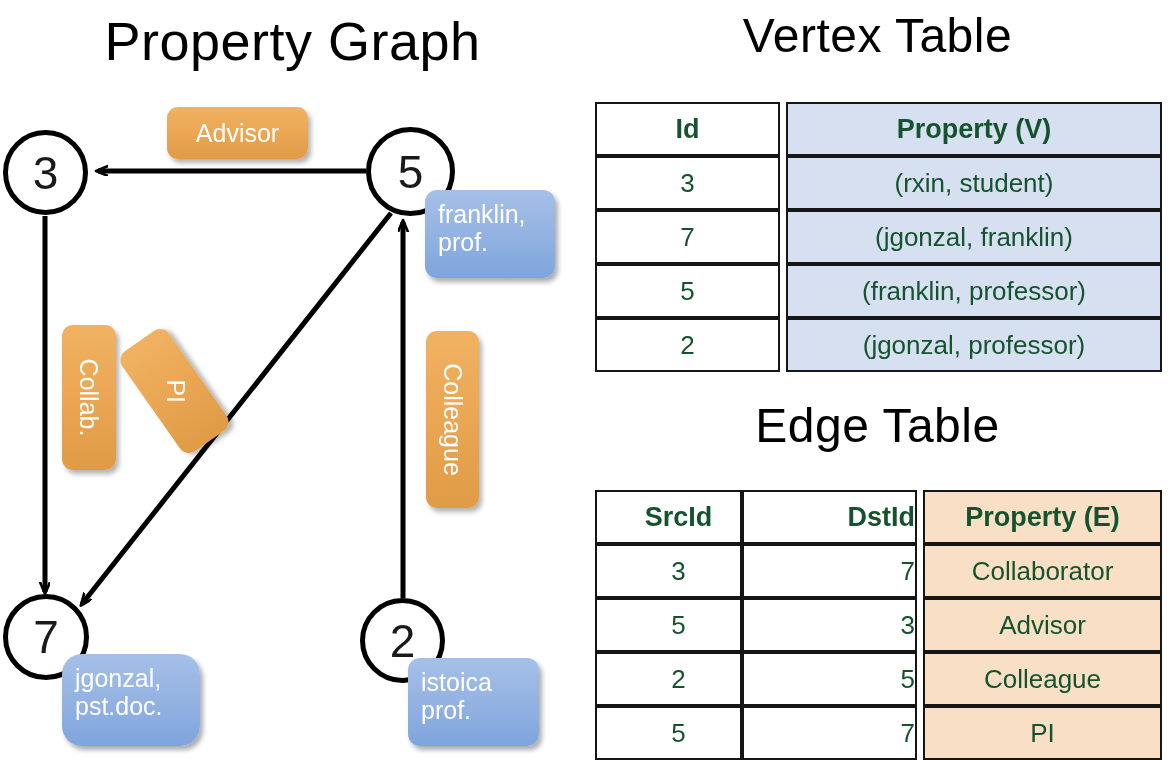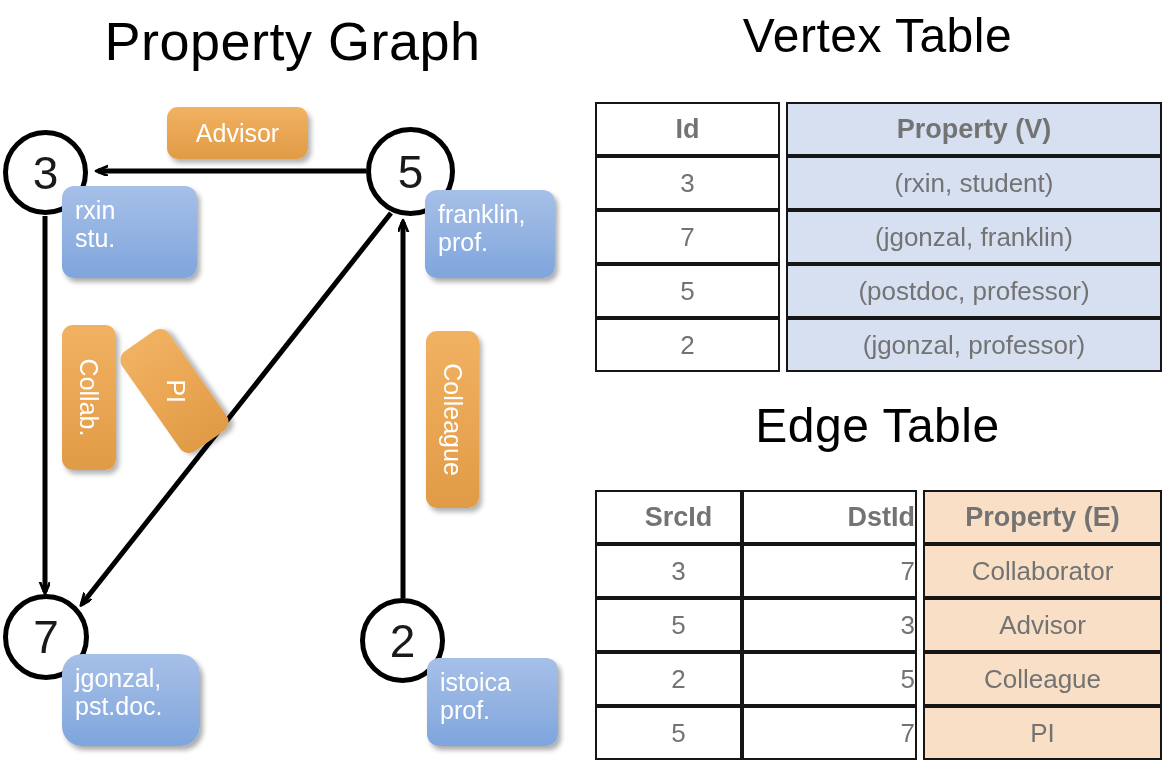--- a/index.html
+++ b/index.html
@@ -72,21 +72,21 @@
   .edge-label.vert > span { transform: rotate(90deg); white-space: nowrap; display: block; }
   .edge-label.tilt > span { white-space: nowrap; display: block; }
 
   
   .tbl { position: absolute; border-collapse: separate; border-spacing: 0; }
   .tbl td, .tbl th {
     border: 2px solid #161616;
     font-family: "Liberation Sans", sans-serif;
     font-weight: 300;
     font-size: 26px;
-    color: #737373;
+    color: #14532d;
     text-align: center;
     padding: 0;
     height: 54px;
     background: #fff;
   }
   .tbl th { font-weight: 700; font-size: 27px; }
   .tbl .spacer { border: none !important; background: transparent !important; width: 6px; padding:0; }
 
   #vertex-table { left: 595px; top: 102px; }
   #vertex-table .c-id   { width: 185px; }
@@ -132,36 +132,32 @@
     <div class="node" style="left:366px; top:127px; width:89px; height:89px;">
       <span>5</span>
     </div>
     <div class="node" style="left:3px; top:594px; width:86px; height:86px;">
       <span>7</span>
     </div>
     <div class="node" style="left:360px; top:598px; width:85px; height:85px;">
       <span>2</span>
     </div>
 
-    <div class="prop-box" style="left:62px; top:186px; width:135px; height:92px;">
-      <div>rxin</div>
-      <div>stu.</div>
-    </div>
 
     <div class="prop-box" style="left:425px; top:190px; width:130px; height:88px;">
       <div>franklin,</div>
       <div>prof.</div>
     </div>
 
     <div class="prop-box" style="left:62px; top:654px; width:138px; height:92px;border-radius:20px;">
       <div>jgonzal,</div>
       <div>pst.doc.</div>
     </div>
 
-    <div class="prop-box" style="left:427px; top:658px; width:131px; height:88px;">
+    <div class="prop-box" style="left:408px; top:658px; width:131px; height:88px;">
       <div>istoica</div>
       <div>prof.</div>
     </div>
 
     <div class="edge-label" style="left:167px; top:107px; width:141px; height:52px;">
       <span>Advisor</span>
     </div>
 
     <div class="edge-label vert" style="left:62px; top:325px; width:54px; height:145px;">
       <span>Collab.</span>
@@ -191,21 +187,21 @@
         <td class="c-prop fill">(rxin, student)</td>
       </tr>
       <tr>
         <td class="c-id">7</td>
         <td class="spacer"></td>
         <td class="c-prop fill">(jgonzal, franklin)</td>
       </tr>
       <tr>
         <td class="c-id">5</td>
         <td class="spacer"></td>
-        <td class="c-prop fill">(postdoc, professor)</td>
+        <td class="c-prop fill">(franklin, professor)</td>
       </tr>
       <tr>
         <td class="c-id">2</td>
         <td class="spacer"></td>
         <td class="c-prop fill">(jgonzal, professor)</td>
       </tr>
     </tbody>
   </table>
 
   <table class="tbl" id="edge-table">

